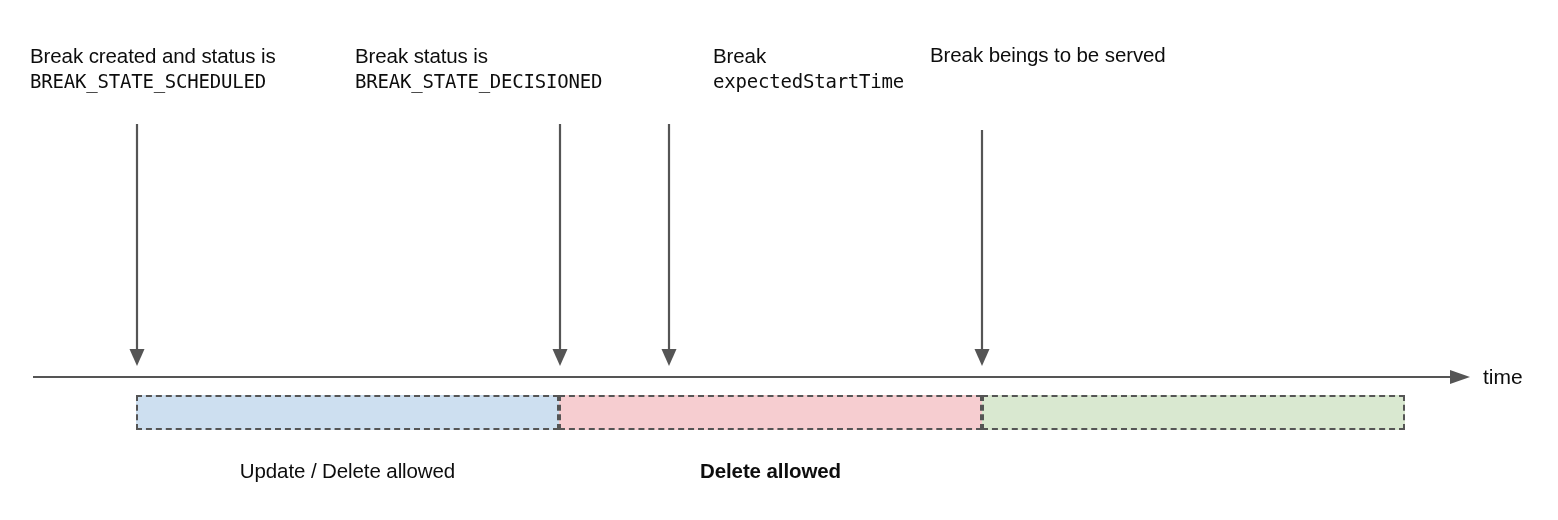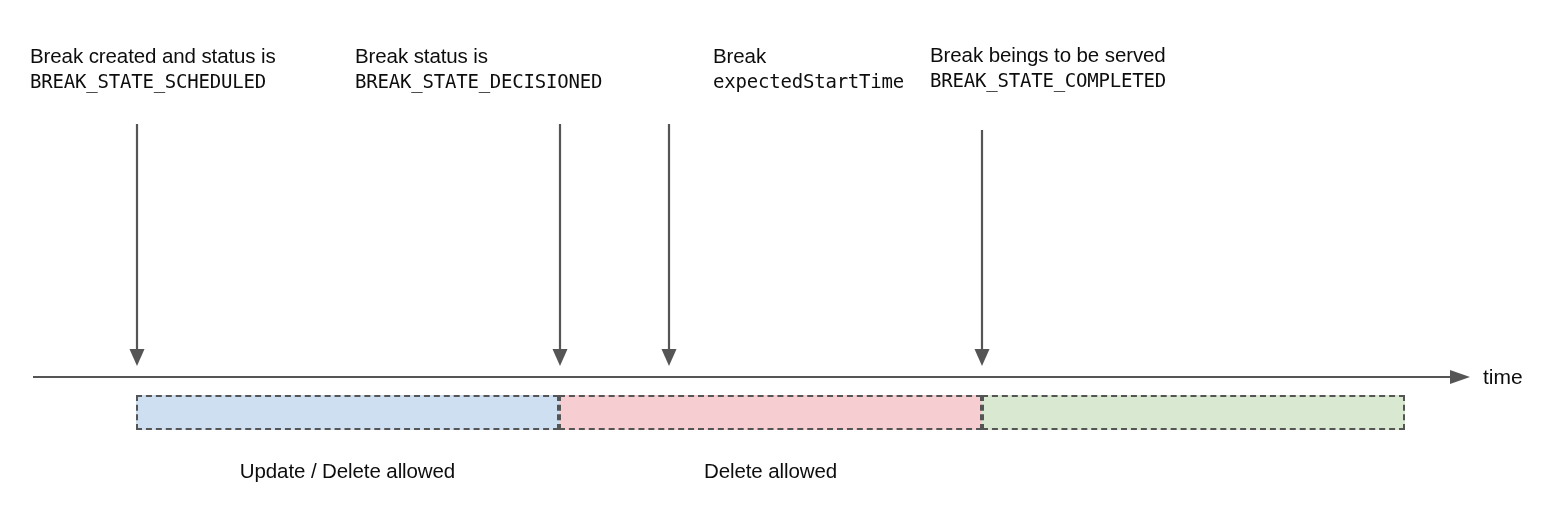--- a/index.html
+++ b/index.html
@@ -98,21 +98,20 @@
     <span class="mono">BREAK_STATE_DECISIONED</span>
   </div>
 
   <div class="annotation" id="ann-2">
     <span class="plain">Break</span>
     <span class="mono">expectedStartTime</span>
   </div>
 
   <div class="annotation" id="ann-3">
     <span class="plain">Break beings to be served</span>
-    <span class="mono">BREAK_STATE_COMPLETED</span>
   </div>
 
   <svg id="vector-layer" viewBox="0 0 1558 520" width="1558" height="520" xmlns="http://www.w3.org/2000/svg">
 
     <g id="marker-arrows">
         <line x1="137" y1="124" x2="137" y2="351" stroke="#555555" stroke-width="2.2"></line>
         <polygon points="129.5,349 144.5,349 137,366" fill="#555555"></polygon>
         <line x1="560" y1="124" x2="560" y2="351" stroke="#555555" stroke-width="2.2"></line>
         <polygon points="552.5,349 567.5,349 560,366" fill="#555555"></polygon>
         <line x1="669" y1="124" x2="669" y2="351" stroke="#555555" stroke-width="2.2"></line>
@@ -125,17 +124,17 @@
         <line x1="33" y1="377" x2="1453" y2="377" stroke="#555555" stroke-width="2.2"></line>
         <polygon points="1450,370 1450,384 1470,377" fill="#555555"></polygon>
       </g>
   </svg>
 
   <div class="segment" id="seg-0" style="left: 136px; width: 423px; background: rgb(205, 223, 240); border-color: rgb(85, 85, 85);"></div>
   <div class="segment" id="seg-1" style="left: 559px; width: 423px; background: rgb(246, 205, 208); border-color: rgb(85, 85, 85);"></div>
   <div class="segment" id="seg-2" style="left: 982px; width: 423px; background: rgb(217, 232, 208); border-color: rgb(85, 85, 85);"></div>
 
   <div class="caption" id="cap-0" style="left: 347.5px; text-align: center;">Update / Delete allowed</div>
-  <div class="caption" id="cap-1" style="left: 770.5px;">Delete allowed</div>
+  <div class="caption" id="cap-1" style="left: 770.5px; font-weight: bold;">Delete allowed</div>
 
   <div id="time-label">time</div>
 
 </div>
 
 </body></html>

